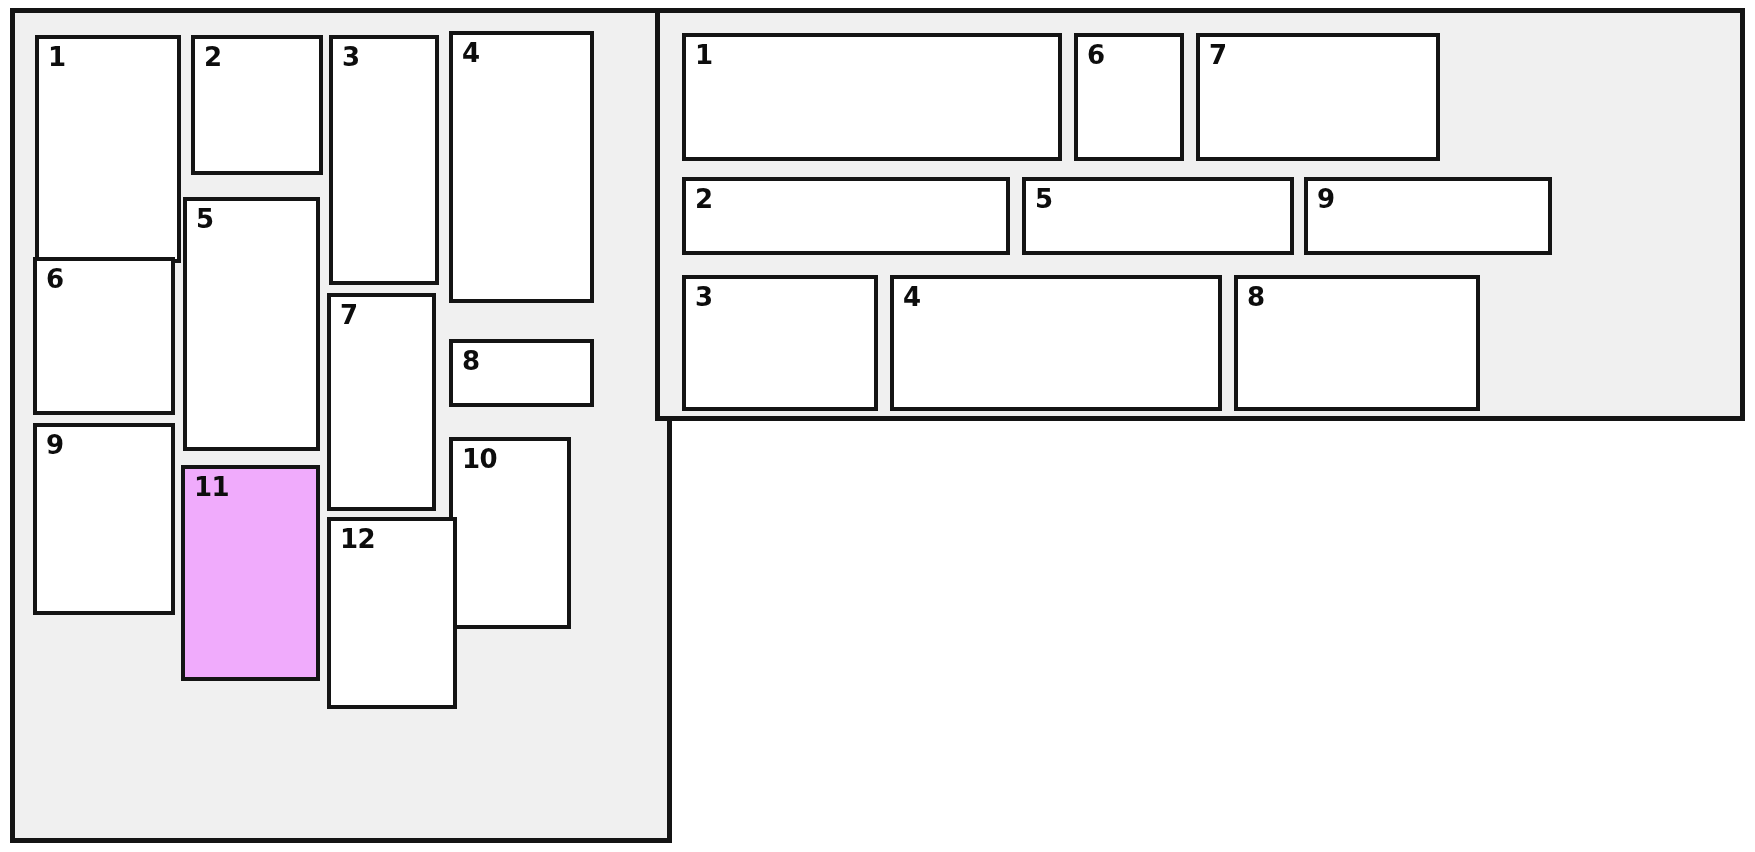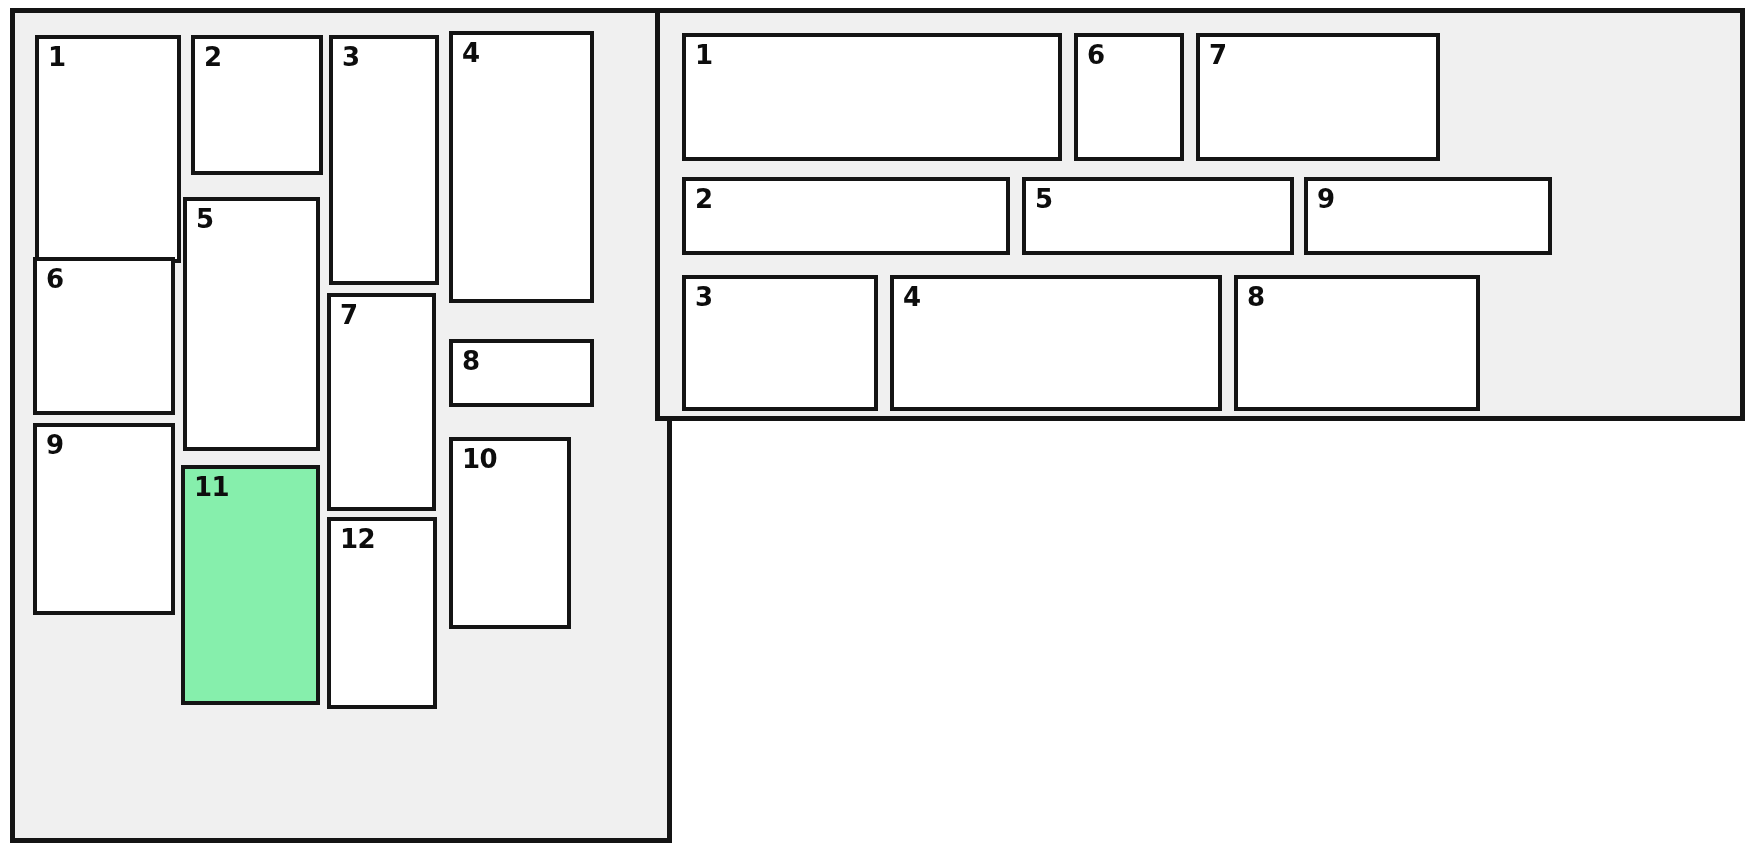--- a/index.html
+++ b/index.html
@@ -72,24 +72,24 @@
       </div>
       <div class="rect" style="left: 434px; top: 326px; width: 145px; height: 68px; background: rgb(255, 255, 255); border-color: rgb(20, 20, 20);">
         <span class="rect-label">8</span>
       </div>
       <div class="rect" style="left: 18px; top: 410px; width: 142px; height: 192px; background: rgb(255, 255, 255); border-color: rgb(20, 20, 20);">
         <span class="rect-label">9</span>
       </div>
       <div class="rect" style="left: 434px; top: 424px; width: 122px; height: 192px; background: rgb(255, 255, 255); border-color: rgb(20, 20, 20);">
         <span class="rect-label">10</span>
       </div>
-      <div class="rect" style="left: 166px; top: 452px; width: 139px; height: 240px; background: #86efac; border-color: rgb(20, 20, 20);">
+      <div class="rect" style="left: 166px; top: 452px; width: 139px; height: 216px; background: #f0abfc; border-color: rgb(20, 20, 20);">
         <span class="rect-label">11</span>
       </div>
-      <div class="rect" style="left: 312px; top: 504px; width: 110px; height: 192px; background: rgb(255, 255, 255); border-color: rgb(20, 20, 20);">
+      <div class="rect" style="left: 312px; top: 504px; width: 130px; height: 192px; background: rgb(255, 255, 255); border-color: rgb(20, 20, 20);">
         <span class="rect-label">12</span>
       </div>
     </div>
     <div class="container" style="left: 655px; top: 8px; width: 1090px; height: 413px; background: rgb(240, 240, 240); border-color: rgb(20, 20, 20);">
       <div class="rect" style="left: 22px; top: 20px; width: 380px; height: 128px; background: rgb(255, 255, 255); border-color: rgb(20, 20, 20);">
         <span class="rect-label">1</span>
       </div>
       <div class="rect" style="left: 414px; top: 20px; width: 110px; height: 128px; background: rgb(255, 255, 255); border-color: rgb(20, 20, 20);">
         <span class="rect-label">6</span>
       </div>

